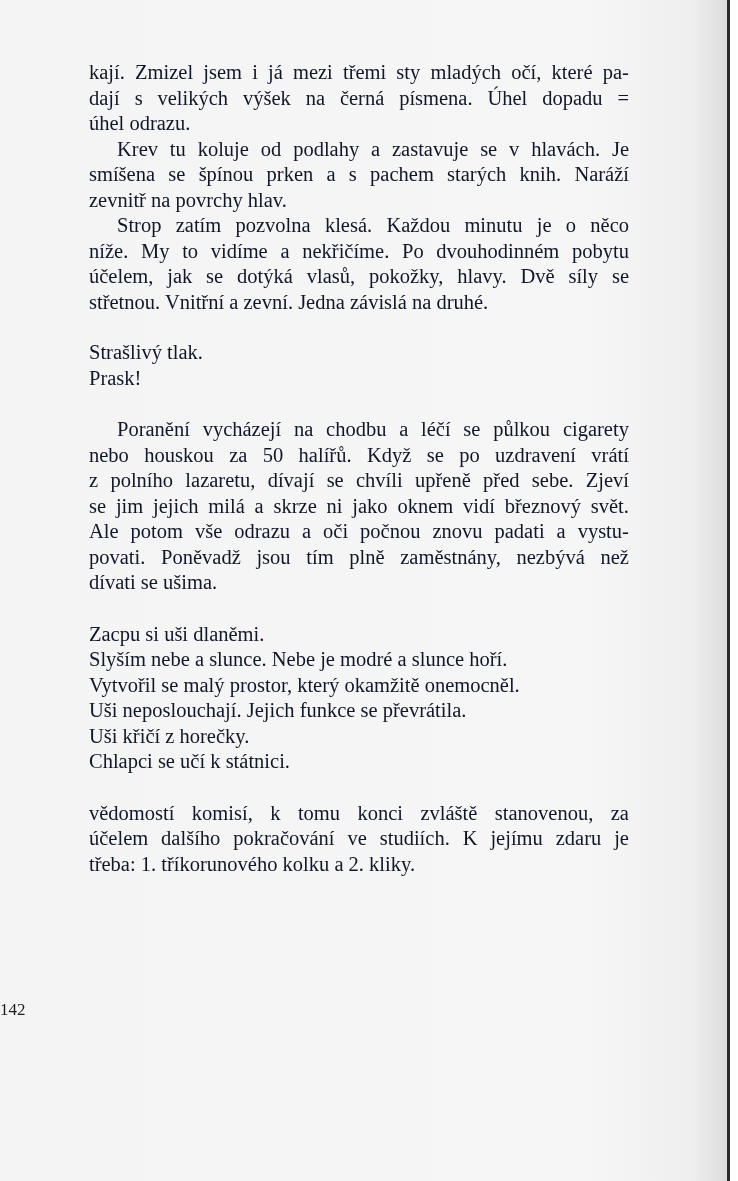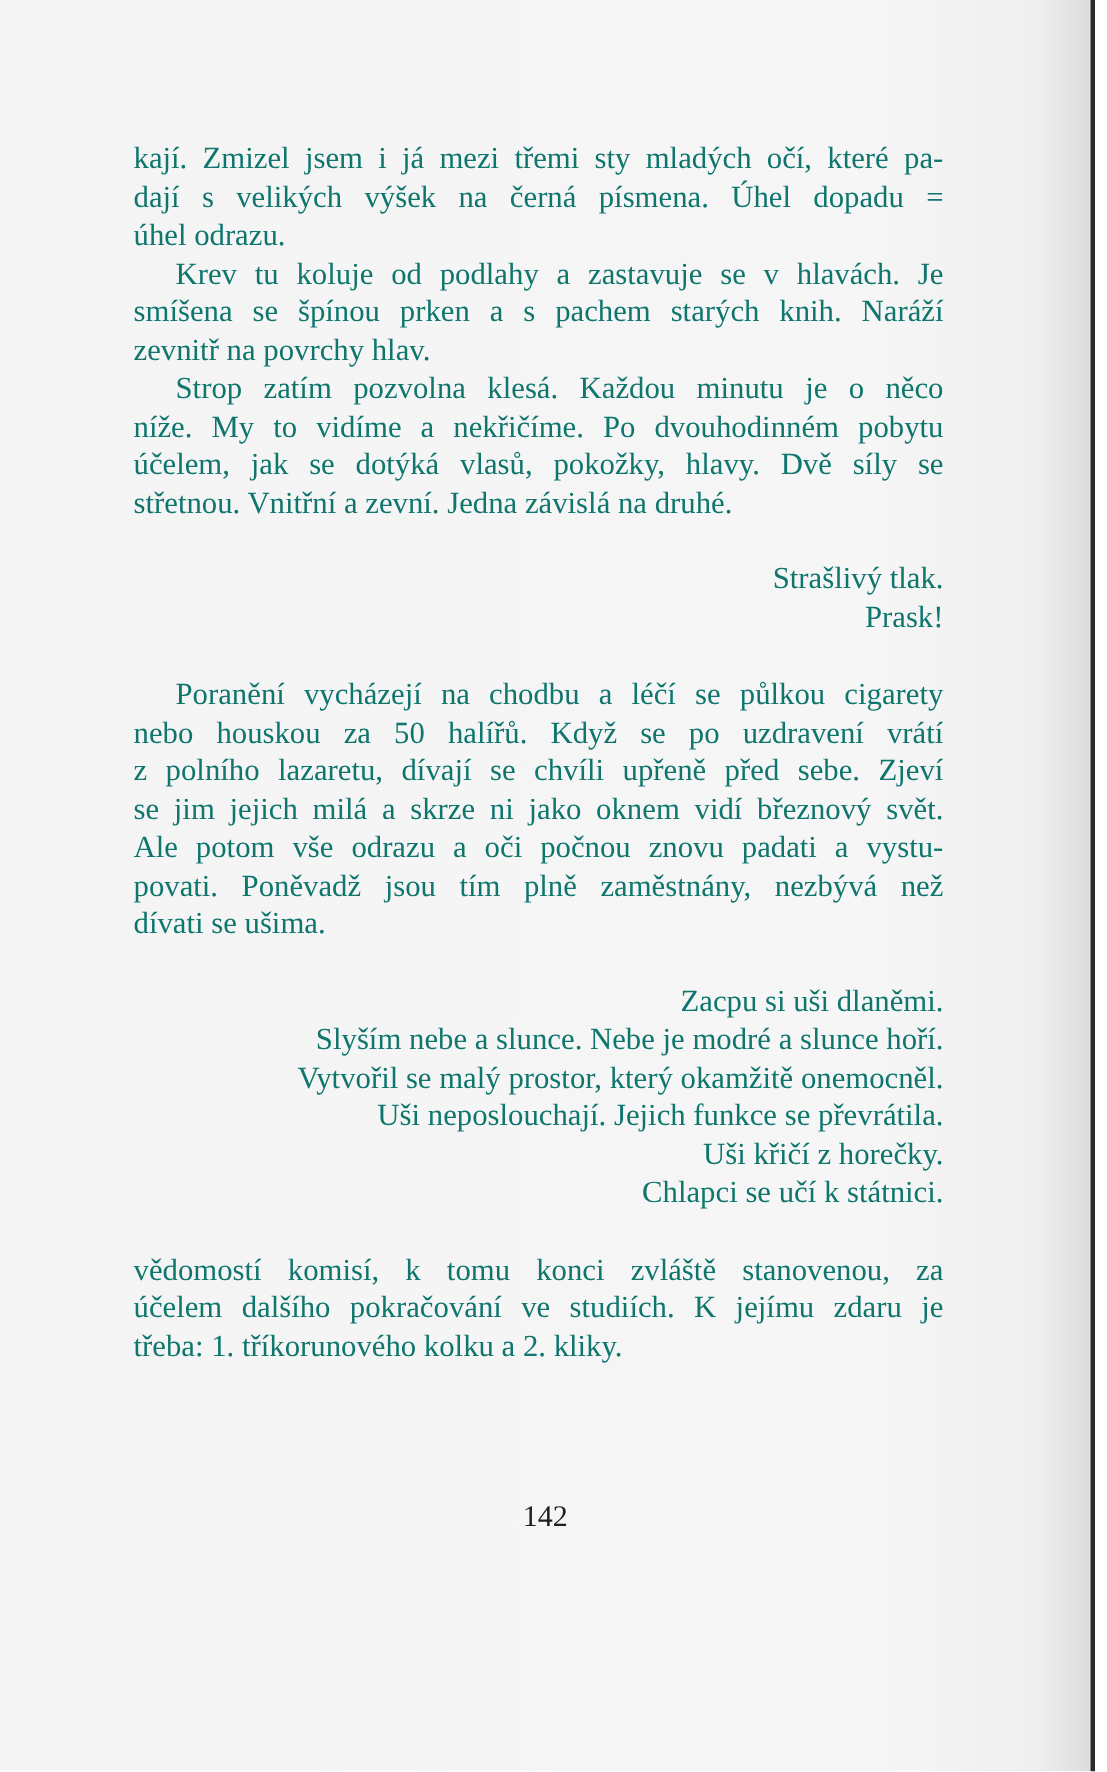--- a/index.html
+++ b/index.html
@@ -13,35 +13,35 @@
   }
   .binding {
     position: absolute; left: 727px; top: 0; width: 3px; height: 1181px;
     background: #2a2a2a;
   }
   .beyond {
     position: absolute; left: 730px; top: 0; width: 8px; height: 1181px;
     background: #ffffff;
   }
   .text {
-    position: absolute; left: 89px; top: 94px; width: 540px;
+    position: absolute; left: 89px; top: 60px; width: 540px;
     font-family: "Liberation Serif", "DejaVu Serif", serif;
-    font-size: 20.5px; line-height: 25.5px; color: #0f766e;
+    font-size: 20.5px; line-height: 25.5px; color: #0f172a;
   }
   .para { margin: 0; text-align: justify; text-align-last: left; }
   .para .line { display: block; white-space: nowrap; }
   .indent { padding-left: 28px; }
   .jline { display: flex; justify-content: space-between; white-space: nowrap; }
-  .center { text-align: right; display: block; white-space: nowrap; }
+  .center { text-align: left; display: block; white-space: nowrap; }
   .gap-med { height: 25px; }
   .gap-lg { height: 26px; }
   em { font-style: italic; }
   .pagenum {
-    position: absolute; left: 0; width: 727px; top: 1000px; text-align: center;
-    font-family: "Liberation Serif", "DejaVu Serif", serif; font-size: 20px; color: #1e1e1e;
+    position: absolute; left: 0; width: 727px; top: 1000px; 
+    font-family: "Liberation Serif", "DejaVu Serif", serif; font-size: 17px; color: #1e1e1e;
   }
 </style>
 </head>
 <body>
 
 <div class="page"></div>
 <div class="binding"></div>
 <div class="beyond"></div>
 
 <div class="text">

